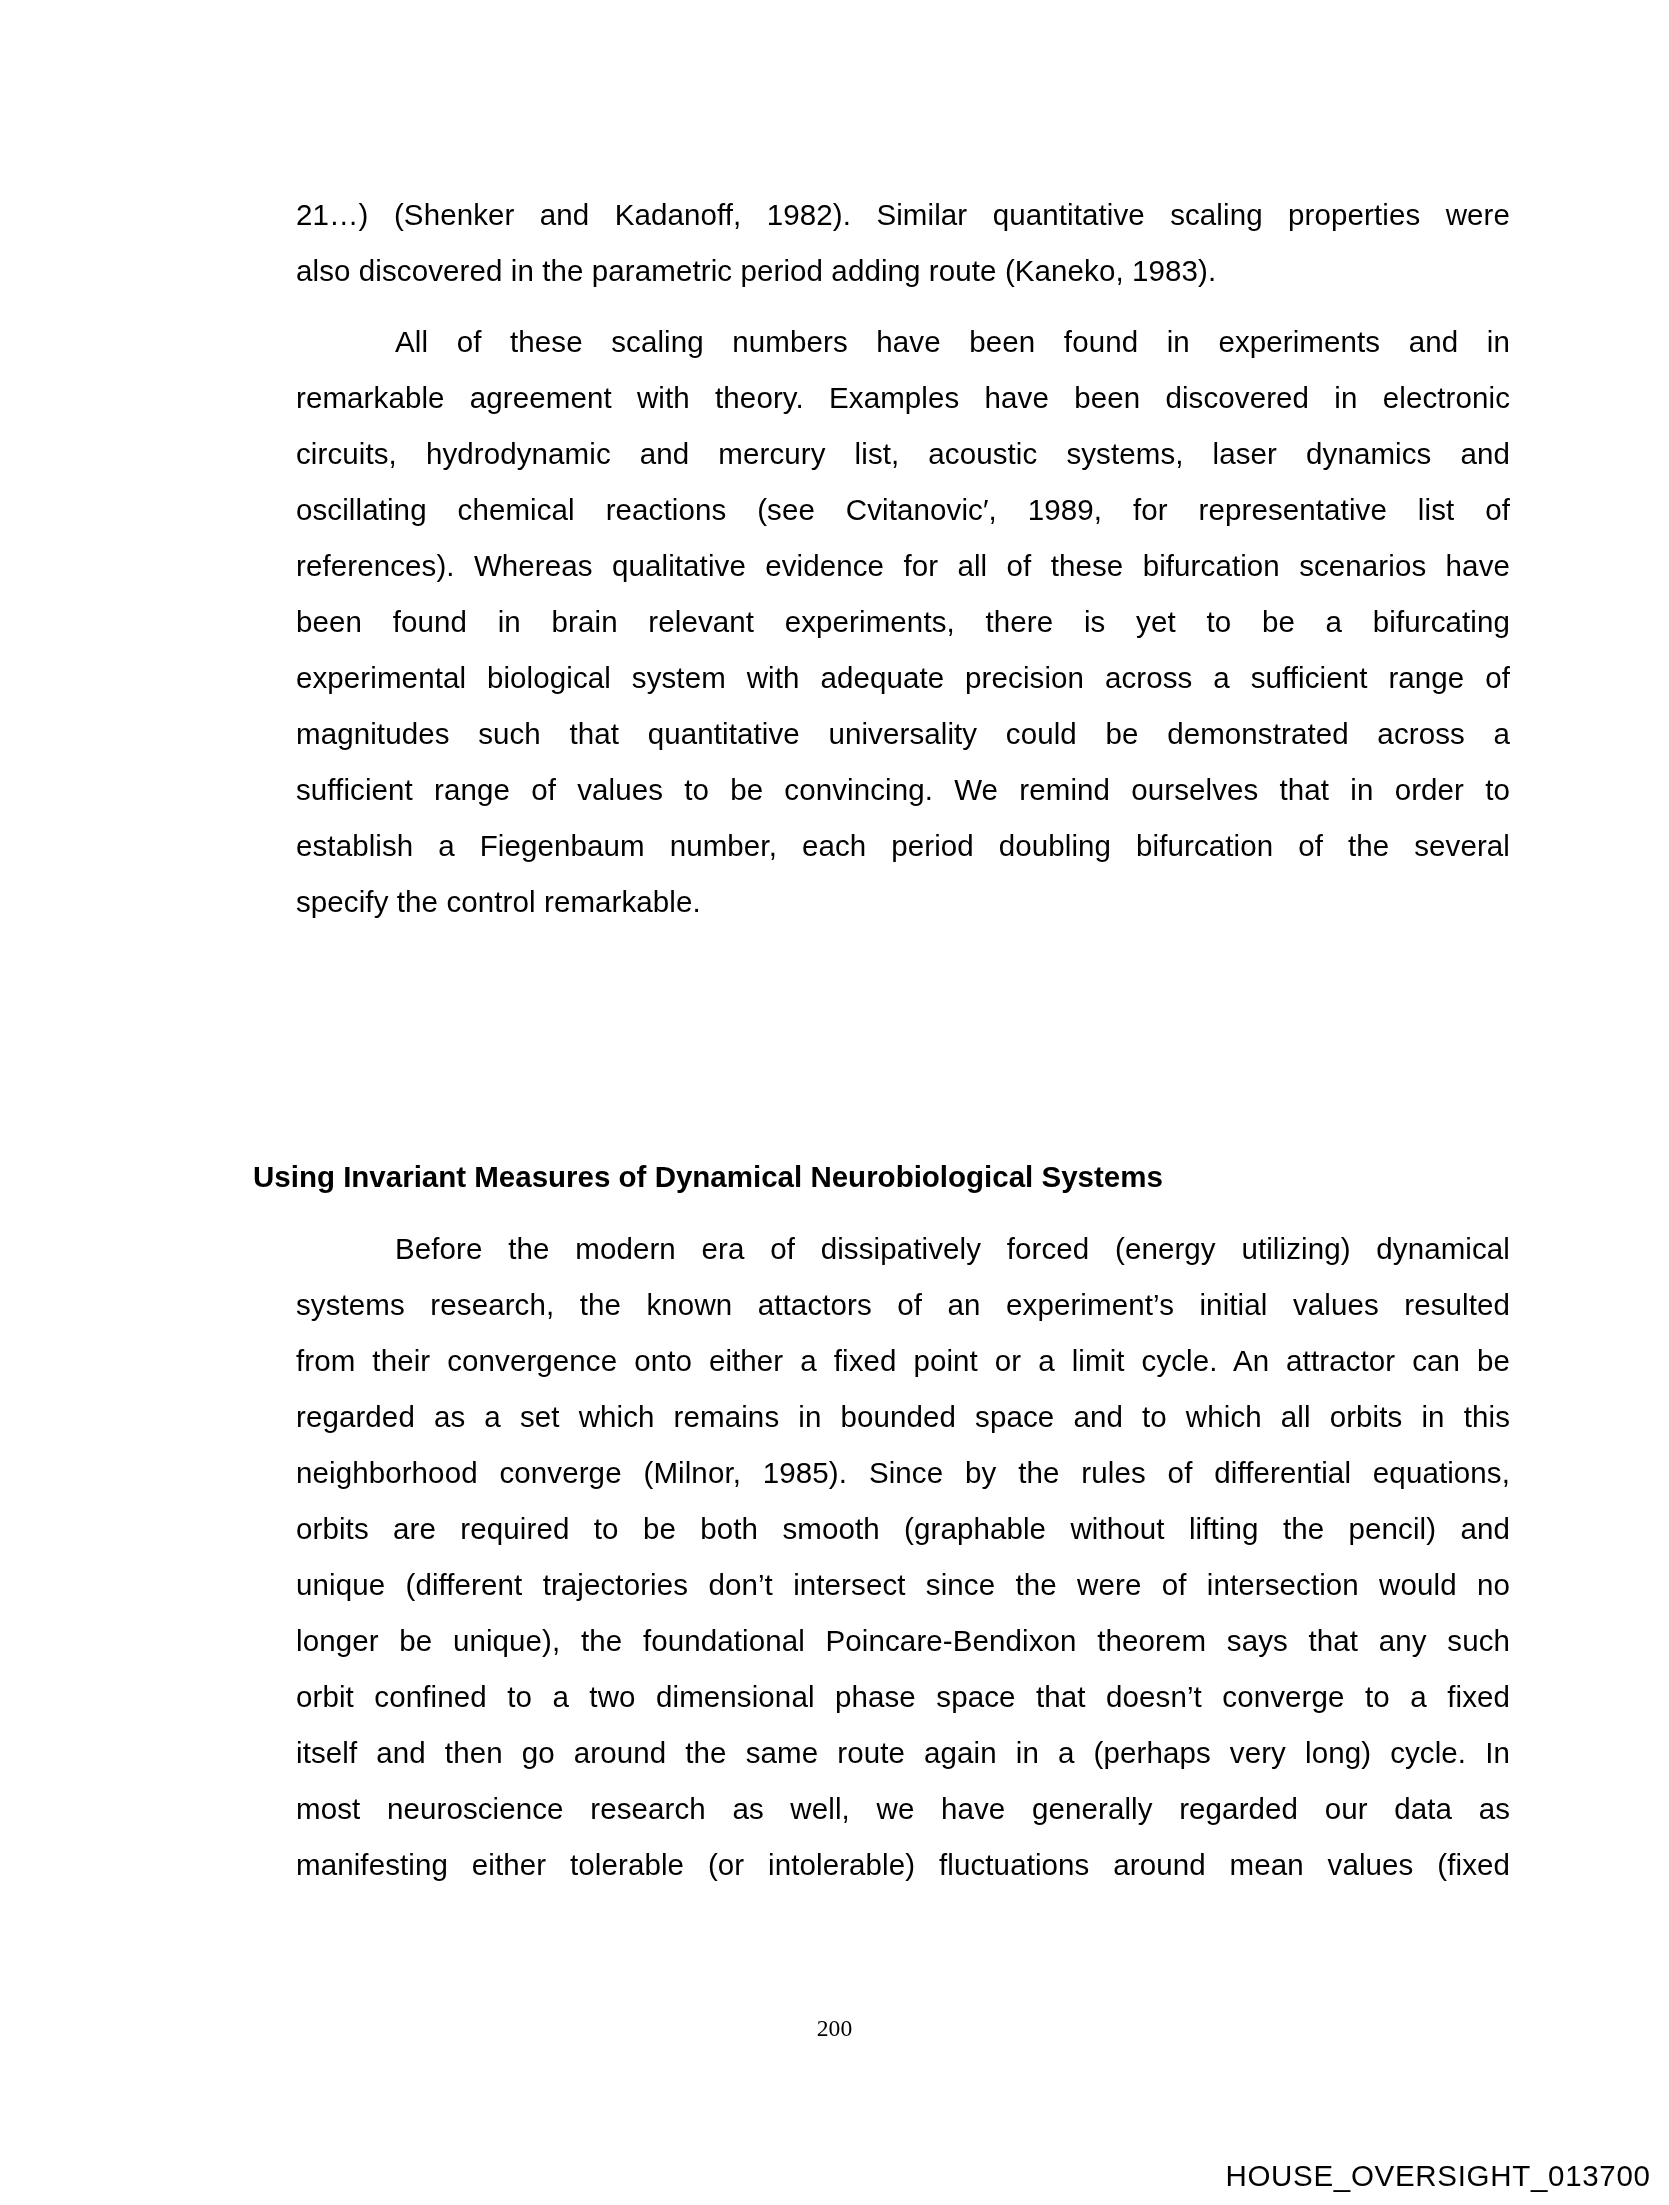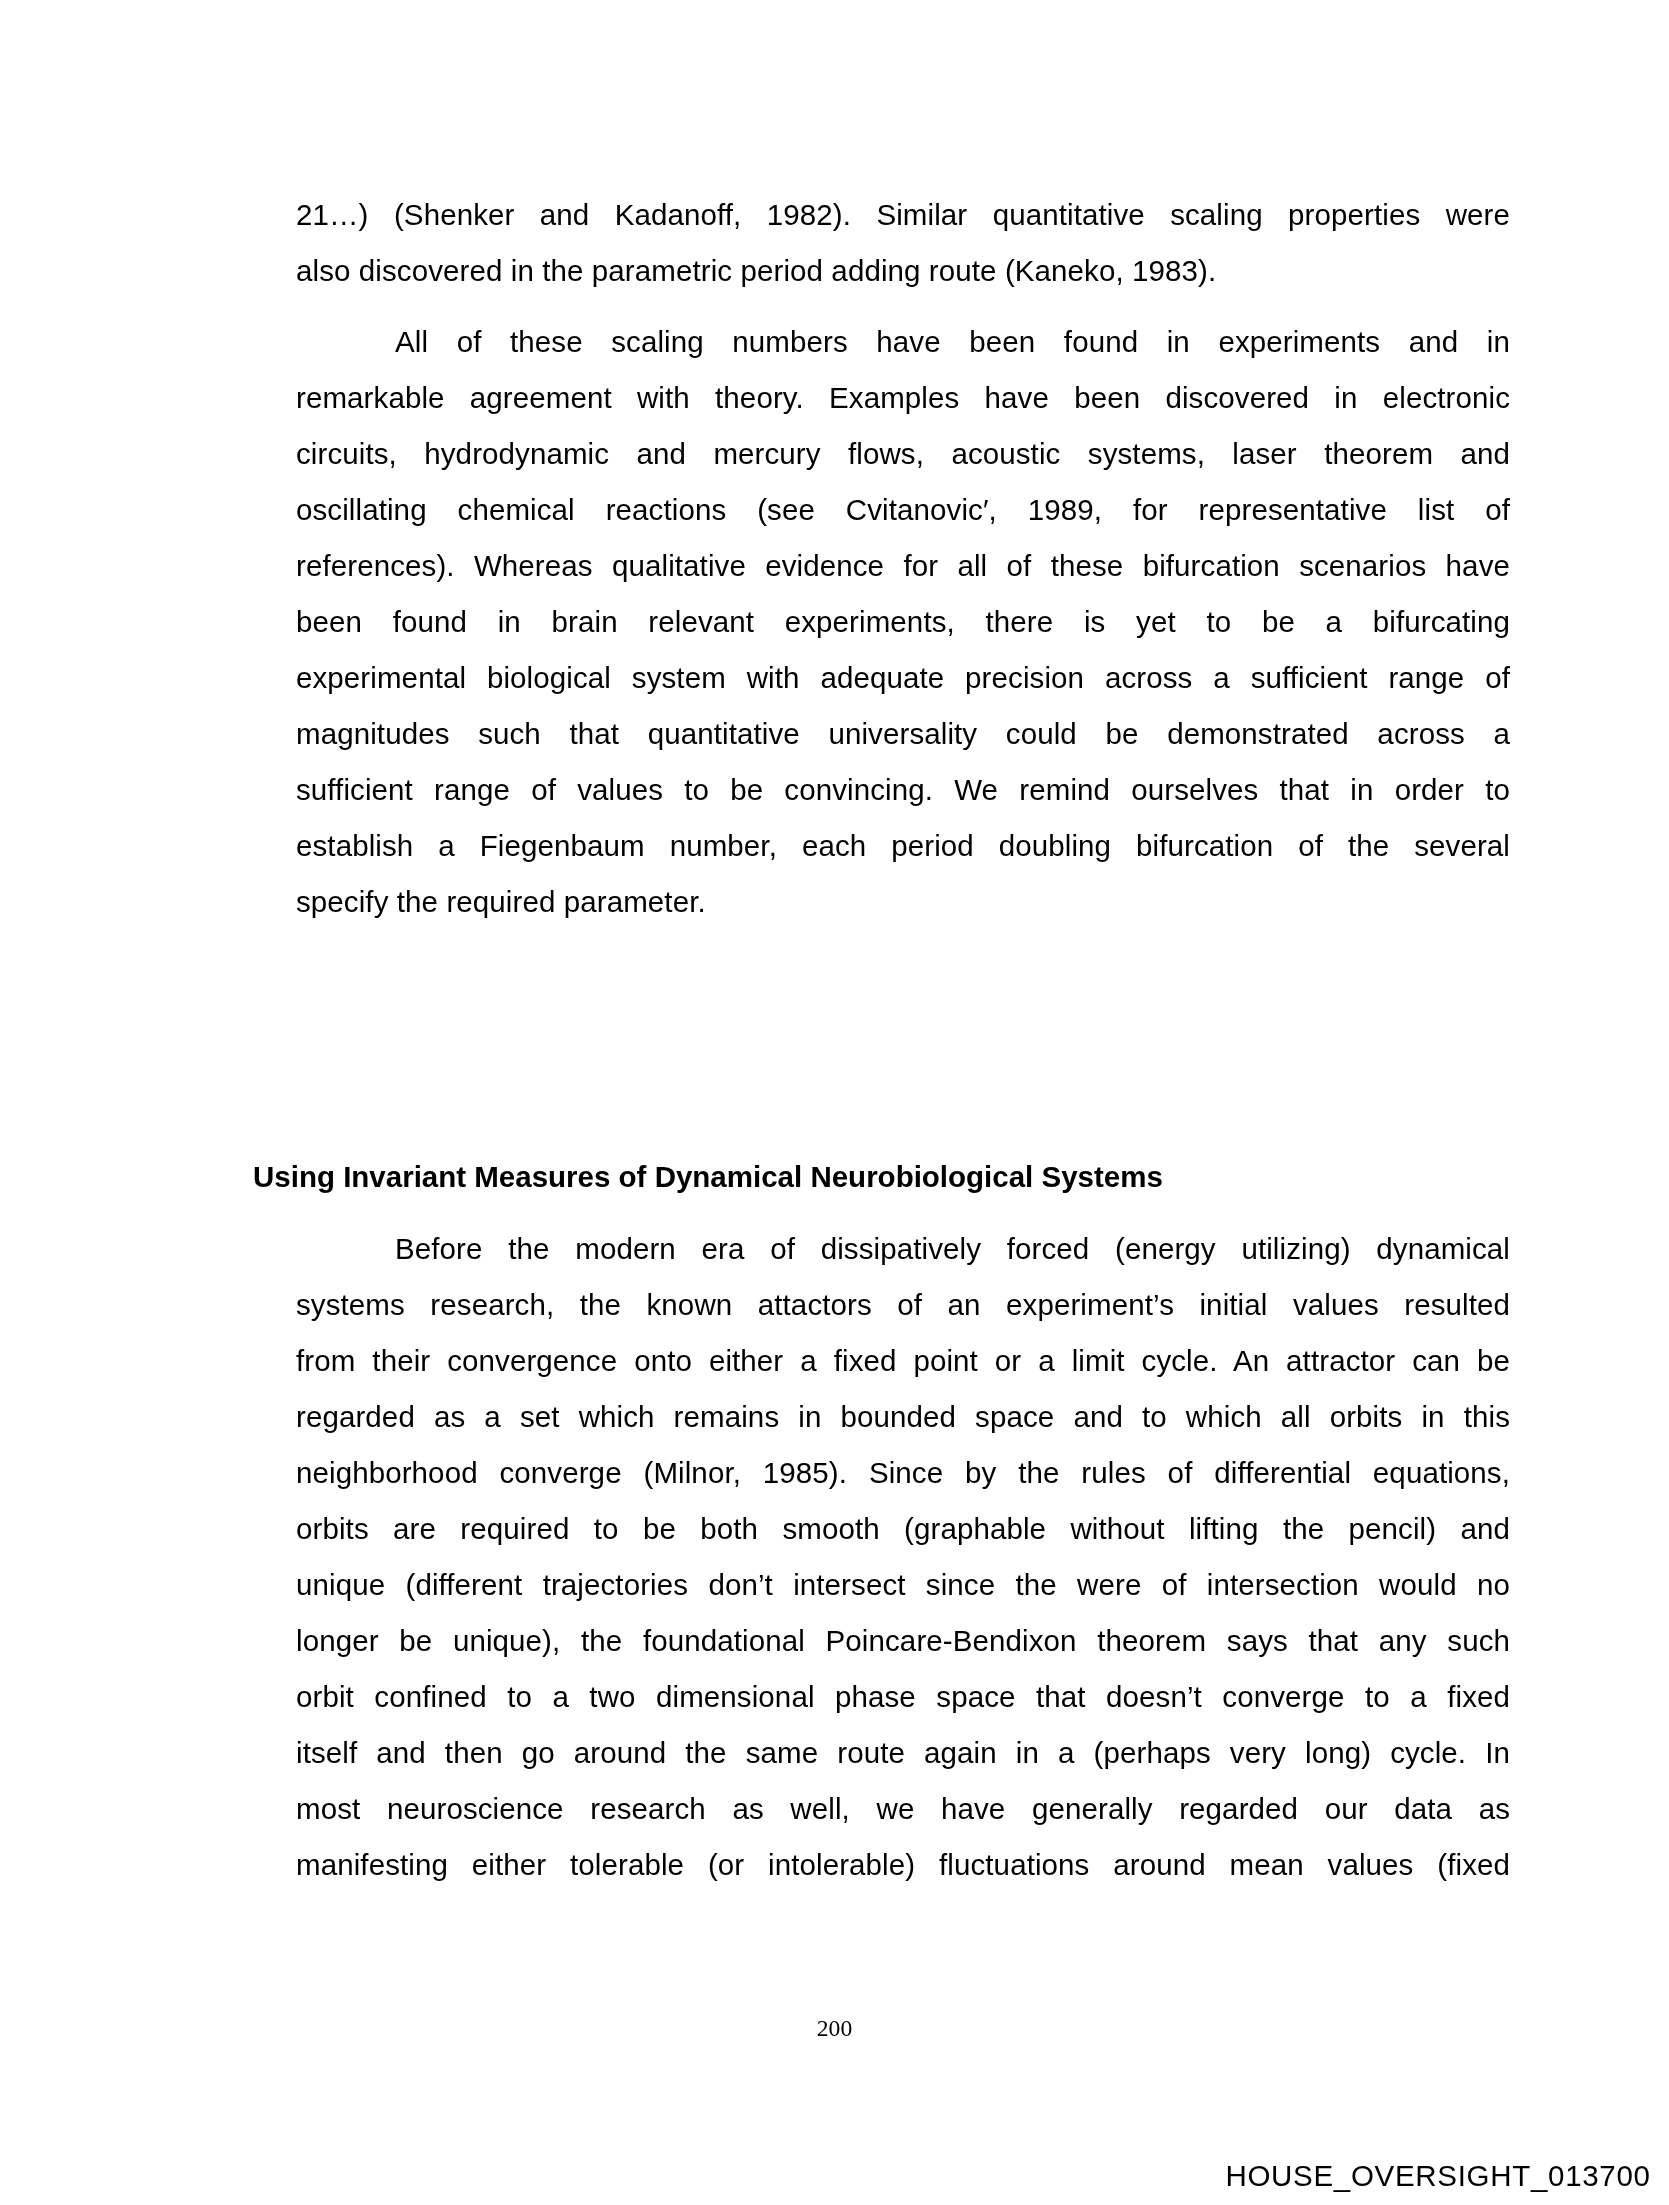--- a/index.html
+++ b/index.html
@@ -37,29 +37,29 @@
 <div class="page">
 
   <div class="text-block" id="p1">
     <span class="line">21…) (Shenker and Kadanoff, 1982). Similar quantitative scaling properties were</span>
     <span class="line last">also discovered in the parametric period adding route (Kaneko, 1983).</span>
   </div>
 
   <div class="text-block" id="p2">
     <span class="line indent">All of these scaling numbers have been found in experiments and in</span>
     <span class="line">remarkable agreement with theory. Examples have been discovered in electronic</span>
-    <span class="line">circuits, hydrodynamic and mercury flows, acoustic systems, laser theorem and</span>
+    <span class="line">circuits, hydrodynamic and mercury list, acoustic systems, laser dynamics and</span>
     <span class="line">oscillating chemical reactions (see Cvitanovic′, 1989, for representative list of</span>
     <span class="line">references). Whereas qualitative evidence for all of these bifurcation scenarios have</span>
     <span class="line">been found in brain relevant experiments, there is yet to be a bifurcating</span>
     <span class="line">experimental biological system with adequate precision across a sufficient range of</span>
     <span class="line">magnitudes such that quantitative universality could be demonstrated across a</span>
     <span class="line">sufficient range of values to be convincing. We remind ourselves that in order to</span>
     <span class="line">establish a Fiegenbaum number, each period doubling bifurcation of the several</span>
-    <span class="line last">specify the required parameter.</span>
+    <span class="line last">specify the control remarkable.</span>
   </div>
 
   <div id="heading">Using Invariant Measures of Dynamical Neurobiological Systems</div>
 
   <div class="text-block" id="p3">
     <span class="line indent">Before the modern era of dissipatively forced (energy utilizing) dynamical</span>
     <span class="line">systems research, the known attactors of an experiment’s initial values resulted</span>
     <span class="line">from their convergence onto either a fixed point or a limit cycle. An attractor can be</span>
     <span class="line">regarded as a set which remains in bounded space and to which all orbits in this</span>
     <span class="line">neighborhood converge (Milnor, 1985). Since by the rules of differential equations,</span>

